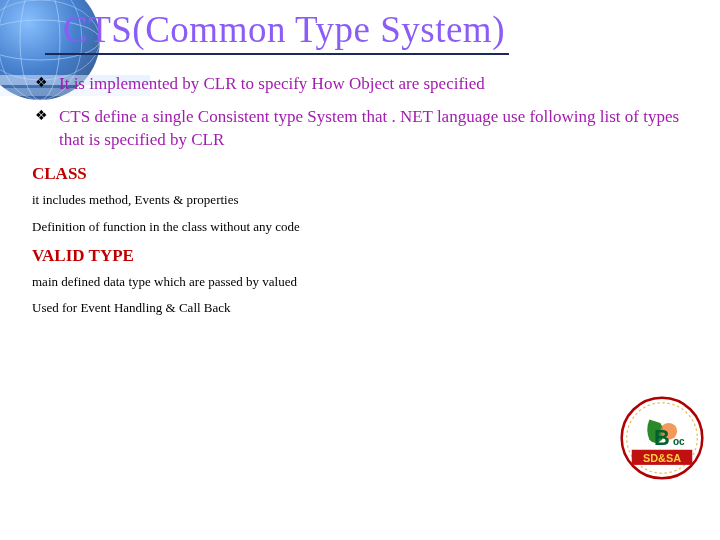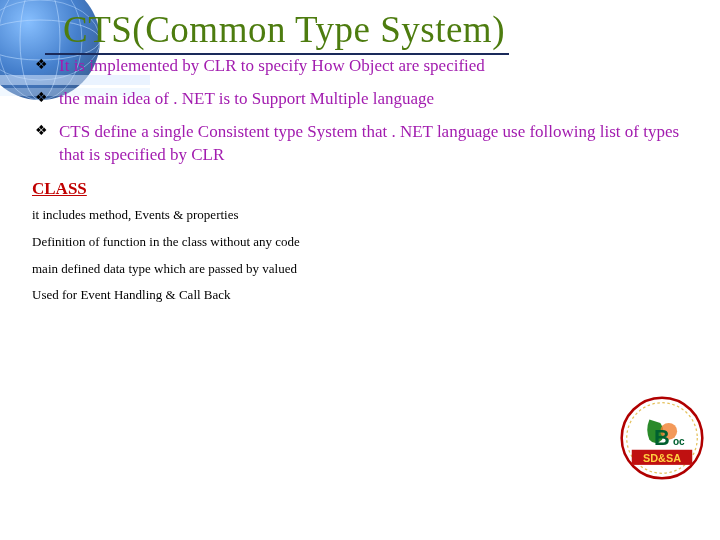--- a/index.html
+++ b/index.html
@@ -22,26 +22,26 @@
   }
   .globe-bg svg { width: 100%; height: 100%; }
   .content {
     position: relative;
     z-index: 1;
     padding: 8px 30px 0 30px;
   }
   .title {
     font-size: 37px;
     font-weight: normal;
-    color: #4d7c0f;
+    color: #8b5cf6;
     border-bottom: 2px solid #1a2a5a;
     display: inline-block;
     padding: 0 4px 2px 18px;
     margin-left: 15px;
-    margin-bottom: 0;
+    margin-bottom: 18px;
     letter-spacing: 0.5px;
   }
   .bullet-list {
     list-style: none;
     margin-bottom: 12px;
     padding-left: 5px;
   }
   .bullet-list li {
     font-size: 17px;
     color: #a21caf;
@@ -54,21 +54,20 @@
     content: "❖";
     position: absolute;
     left: 0;
     top: 1px;
     font-size: 14px;
     color: #000;
   }
   .section-head {
     font-size: 17px;
     font-weight: bold;
-    text-decoration: underline;
     color: #c00000;
     margin: 10px 0 8px 2px;
   }
   .section-body {
     font-size: 13px;
     color: #000;
     margin: 0 0 10px 2px;
     line-height: 1.3;
   }
   .logo {
@@ -101,29 +100,29 @@
     <rect x="0" y="95" width="200" height="10" fill="#cfe4ff" opacity="0.55"></rect>
     <rect x="0" y="108" width="200" height="8" fill="#cfe4ff" opacity="0.35"></rect>
   </svg>
 </div>
 
 <div class="content">
   <h1 class="title">CTS(Common Type System)</h1>
 
   <ul class="bullet-list">
     <li>It is implemented  by CLR to specify How Object are specified</li>
-    <li> the main idea of . NET is to Support Multiple language</li>
     <li>CTS define a single Consistent type System that  . NET language use following list of types that is specified by CLR</li>
   </ul>
 
   <div class="section-head">CLASS</div>
   <div class="section-body"> it includes method, Events &amp; properties</div>
 
   <div class="section-body">Definition of function  in the class without any code</div>
 
+  <div class="section-head">VALID TYPE</div>
   <div class="section-body">main defined data type which are passed by valued</div>
 
   <div class="section-body">Used for Event Handling &amp; Call Back</div>
 </div>
 
 <div class="logo">
   <svg viewBox="0 0 100 100">
     <circle cx="50" cy="50" r="48" fill="#fff" stroke="#b00000" stroke-width="3"></circle>
     <circle cx="50" cy="50" r="42" fill="none" stroke="#e4c15c" stroke-width="1.5" stroke-dasharray="3,3"></circle>
     <path d="M35 28 Q30 40 35 52 Q42 60 50 52 Q55 42 48 32 Z" fill="#2a8a2a"></path>

